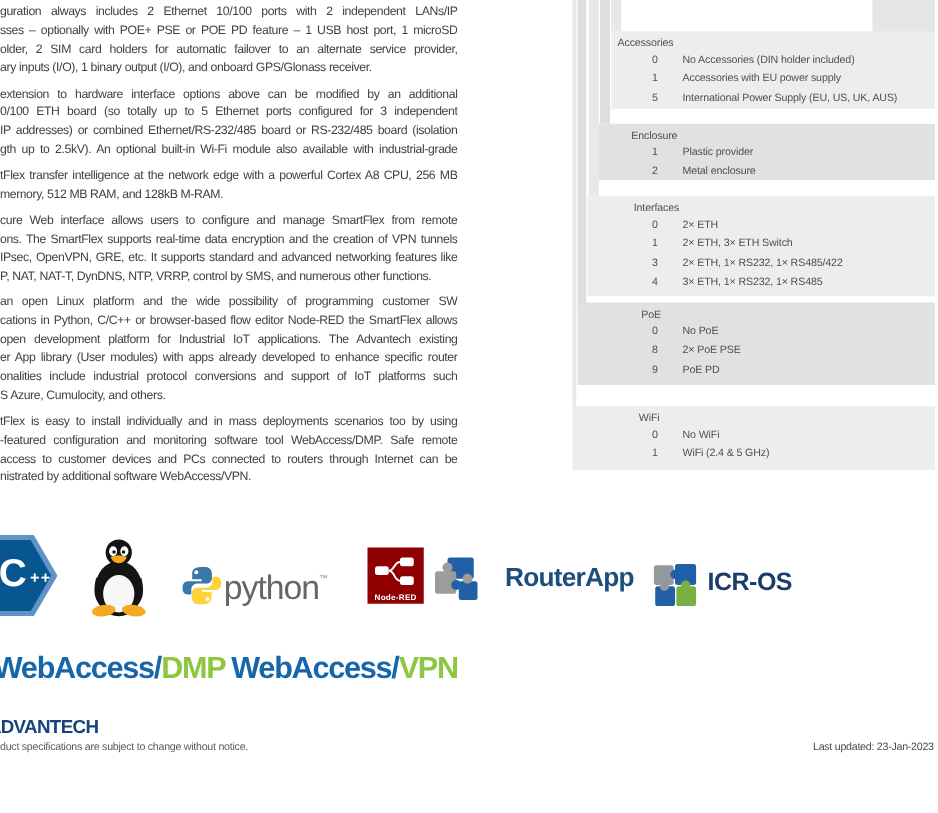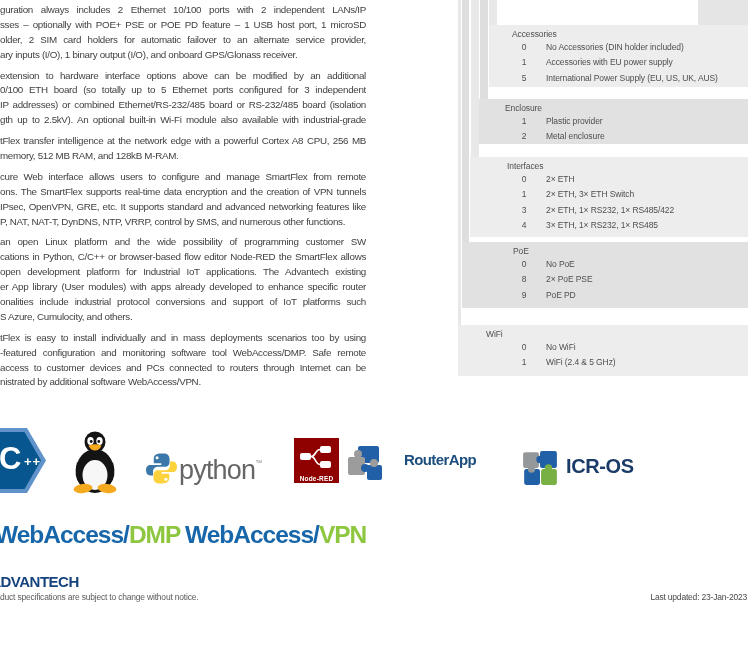--- a/index.html
+++ b/index.html
@@ -20,51 +20,51 @@
   .bar-poe{left:462px;width:7px;height:247px;background:#dedede;}
   .bar-wifi{left:458px;width:3px;height:325px;background:#e8e8e8;}
   .remnant{position:absolute;left:698px;top:0;width:50px;height:27px;background:#e5e5e5;}
 
   .section{position:absolute;right:2px;color:#4f4f4f;font-size:8.5px;letter-spacing:-0.1px;}
   .sec-label{padding-top:4px;line-height:11px;}
   .orow{display:flex;line-height:15.4px;}
   .code{width:24px;text-align:center;flex:none;}
   .desc{margin-left:10px;}
   .sec-accessories{left:489px;top:25px;height:62px;background:#ededed;}
-  .sec-accessories .sec-label{padding-left:23px;}
+  .sec-accessories .sec-label{padding-left:5px;}
   .sec-accessories .orow{padding-left:23px;}
   .sec-enclosure{left:479px;top:99px;height:45px;background:#e1e1e1;}
   .sec-enclosure .sec-label{padding-left:26px;}
   .sec-enclosure .orow{padding-left:33px;}
   .sec-interfaces{left:470px;top:157px;height:80px;background:#ededed;}
   .sec-interfaces .sec-label{padding-left:37px;}
   .sec-interfaces .orow{padding-left:42px;}
   .sec-poe{left:462px;top:242px;height:66px;background:#e1e1e1;}
   .sec-poe .sec-label{padding-left:51px;}
   .sec-poe .orow{padding-left:50px;}
   .sec-wifi{left:458px;top:325px;height:51px;background:#ededed;}
-  .sec-wifi .sec-label{padding-left:28px;}
+  .sec-wifi .sec-label{padding-left:53px;}
   .sec-wifi .orow{padding-left:54px;}
 
   
   #cpp-logo{position:absolute;left:-30px;top:428px;width:76px;height:65px;
     clip-path:polygon(0% 50%,25% 0%,75% 0%,100% 50%,75% 100%,25% 100%);background:#5f93c9;}
   #cpp-inner{position:absolute;left:5px;top:4px;right:5px;bottom:4px;
     clip-path:polygon(0% 50%,25% 0%,75% 0%,100% 50%,75% 100%,25% 100%);background:#07568f;}
   .cpp-c{position:absolute;left:24px;top:11px;font-size:31px;font-weight:700;color:#fff;line-height:31px;}
   .cpp-pp{position:absolute;left:49px;top:22px;font-size:13px;font-weight:700;color:#fff;letter-spacing:1px;}
   #tux{position:absolute;left:72px;top:429px;width:46px;height:65px;}
   #python-icon{position:absolute;left:145px;top:452px;width:33px;height:33px;}
   #python-word{position:absolute;left:179px;top:455px;font-size:27px;color:#666;letter-spacing:-0.8px;}
   #python-word sup{font-size:7px;color:#888;vertical-align:14px;letter-spacing:0;}
   #node-red{position:absolute;left:294px;top:438px;width:45px;height:45px;background:#8f0000;}
   #node-red svg{position:absolute;left:4px;top:3px;}
   .nr-text{position:absolute;left:0;right:0;bottom:1px;text-align:center;color:#fff;font-size:6.5px;font-weight:700;letter-spacing:0.2px;}
   #ra-icon{position:absolute;left:346px;top:444px;width:40px;height:40px;}
-  #ra-text{position:absolute;left:404px;top:451px;font-size:15px;font-weight:700;color:#1d4e7e;letter-spacing:-0.6px;}
+  #ra-text{position:absolute;left:404px;top:451px;font-size:21px;font-weight:700;color:#1d4e7e;letter-spacing:-0.6px;}
   #icr-icon{position:absolute;left:521px;top:449px;width:38px;height:38px;}
   #icr-text{position:absolute;left:566px;top:455px;font-size:20px;font-weight:700;color:#1b3c69;letter-spacing:-0.4px;}
 
   
   .wa{position:absolute;top:521px;font-size:24.5px;font-weight:700;letter-spacing:-1px;color:#1666a9;white-space:nowrap;}
   .wa .green{color:#8dc63f;}
   #wa-dmp{left:-5px;}
   #wa-vpn{left:185px;}
 
   

